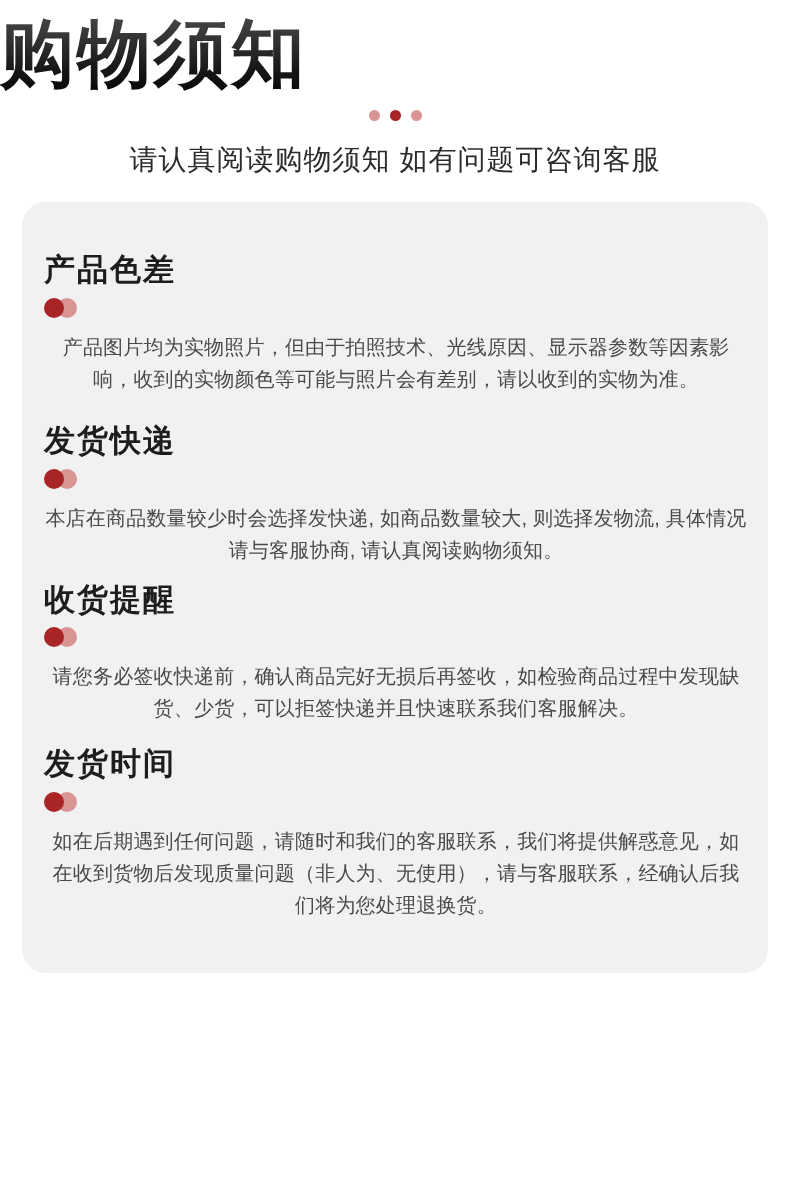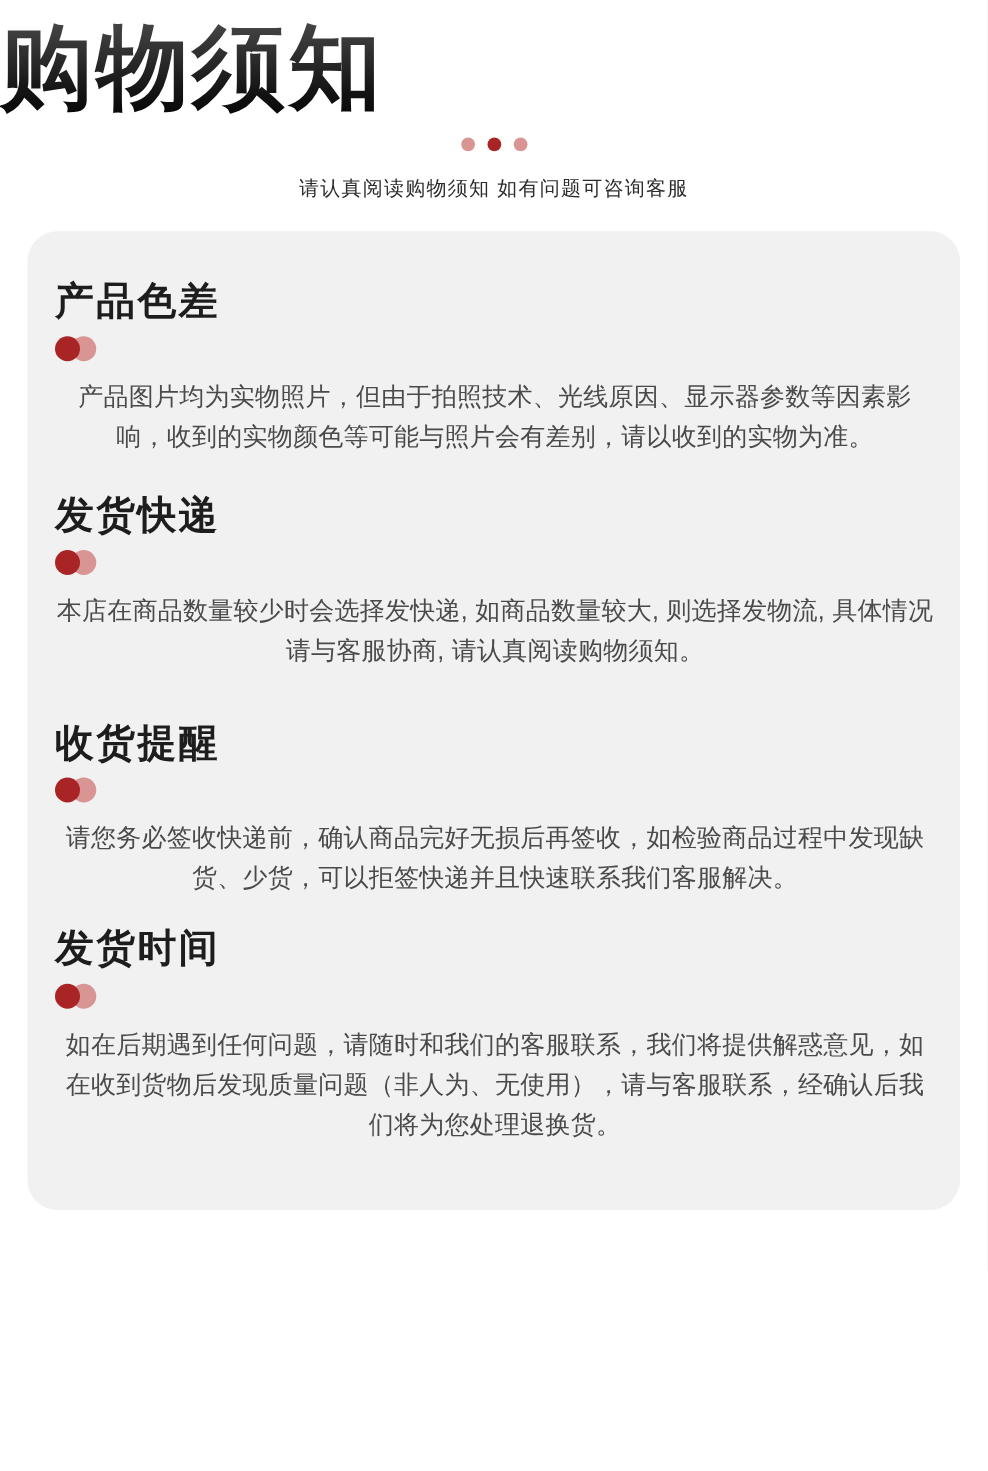--- a/index.html
+++ b/index.html
@@ -36,34 +36,34 @@
   }
   .title-dots .dot{
     width:11px;height:11px;border-radius:50%;
     background:var(--accent-light);
     display:inline-block;
   }
   .title-dots .dot.center{background:var(--accent-dark);}
   .subtitle{
     margin-top:20px;
     text-align:center;
-    font-size:16px;
+    font-size:28px;
     color:#2c2c2c;
     letter-spacing:1px;
   }
   .notice-card{
     margin:23px 22px 0 22px;
     background:var(--card-bg);
     border-radius:24px;
-    padding:38px 20px 52px 22px;
+    padding:50px 20px 52px 22px;
   }
   .section + .section{margin-top:28px;}
   .section.s2{margin-top:46px;}
   .section.s3{margin-top:28px;}
-  .section.s4{margin-top:40px;}
+  .section.s4{margin-top:16px;}
   .section.s5{margin-top:22px;}
   .section-heading{
     margin:0;
     font-size:31px;
     font-weight:800;
     color:var(--heading-color);
     letter-spacing:2px;
     line-height:1.15;
   }
   .section-dots{

